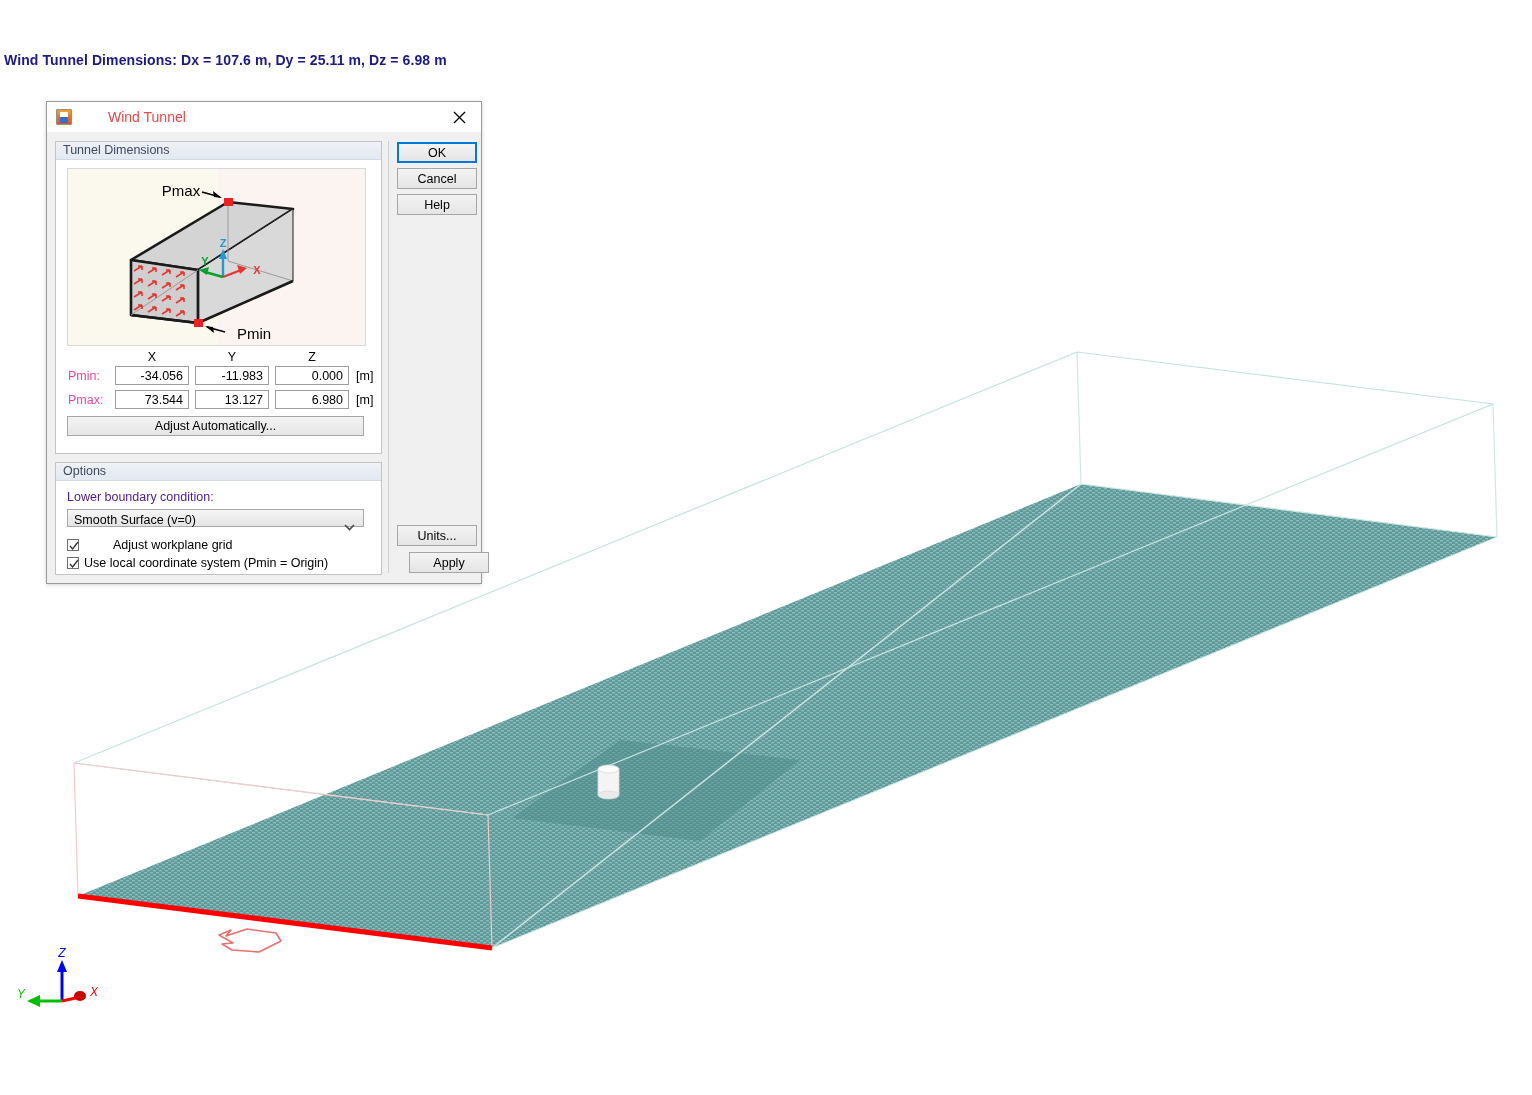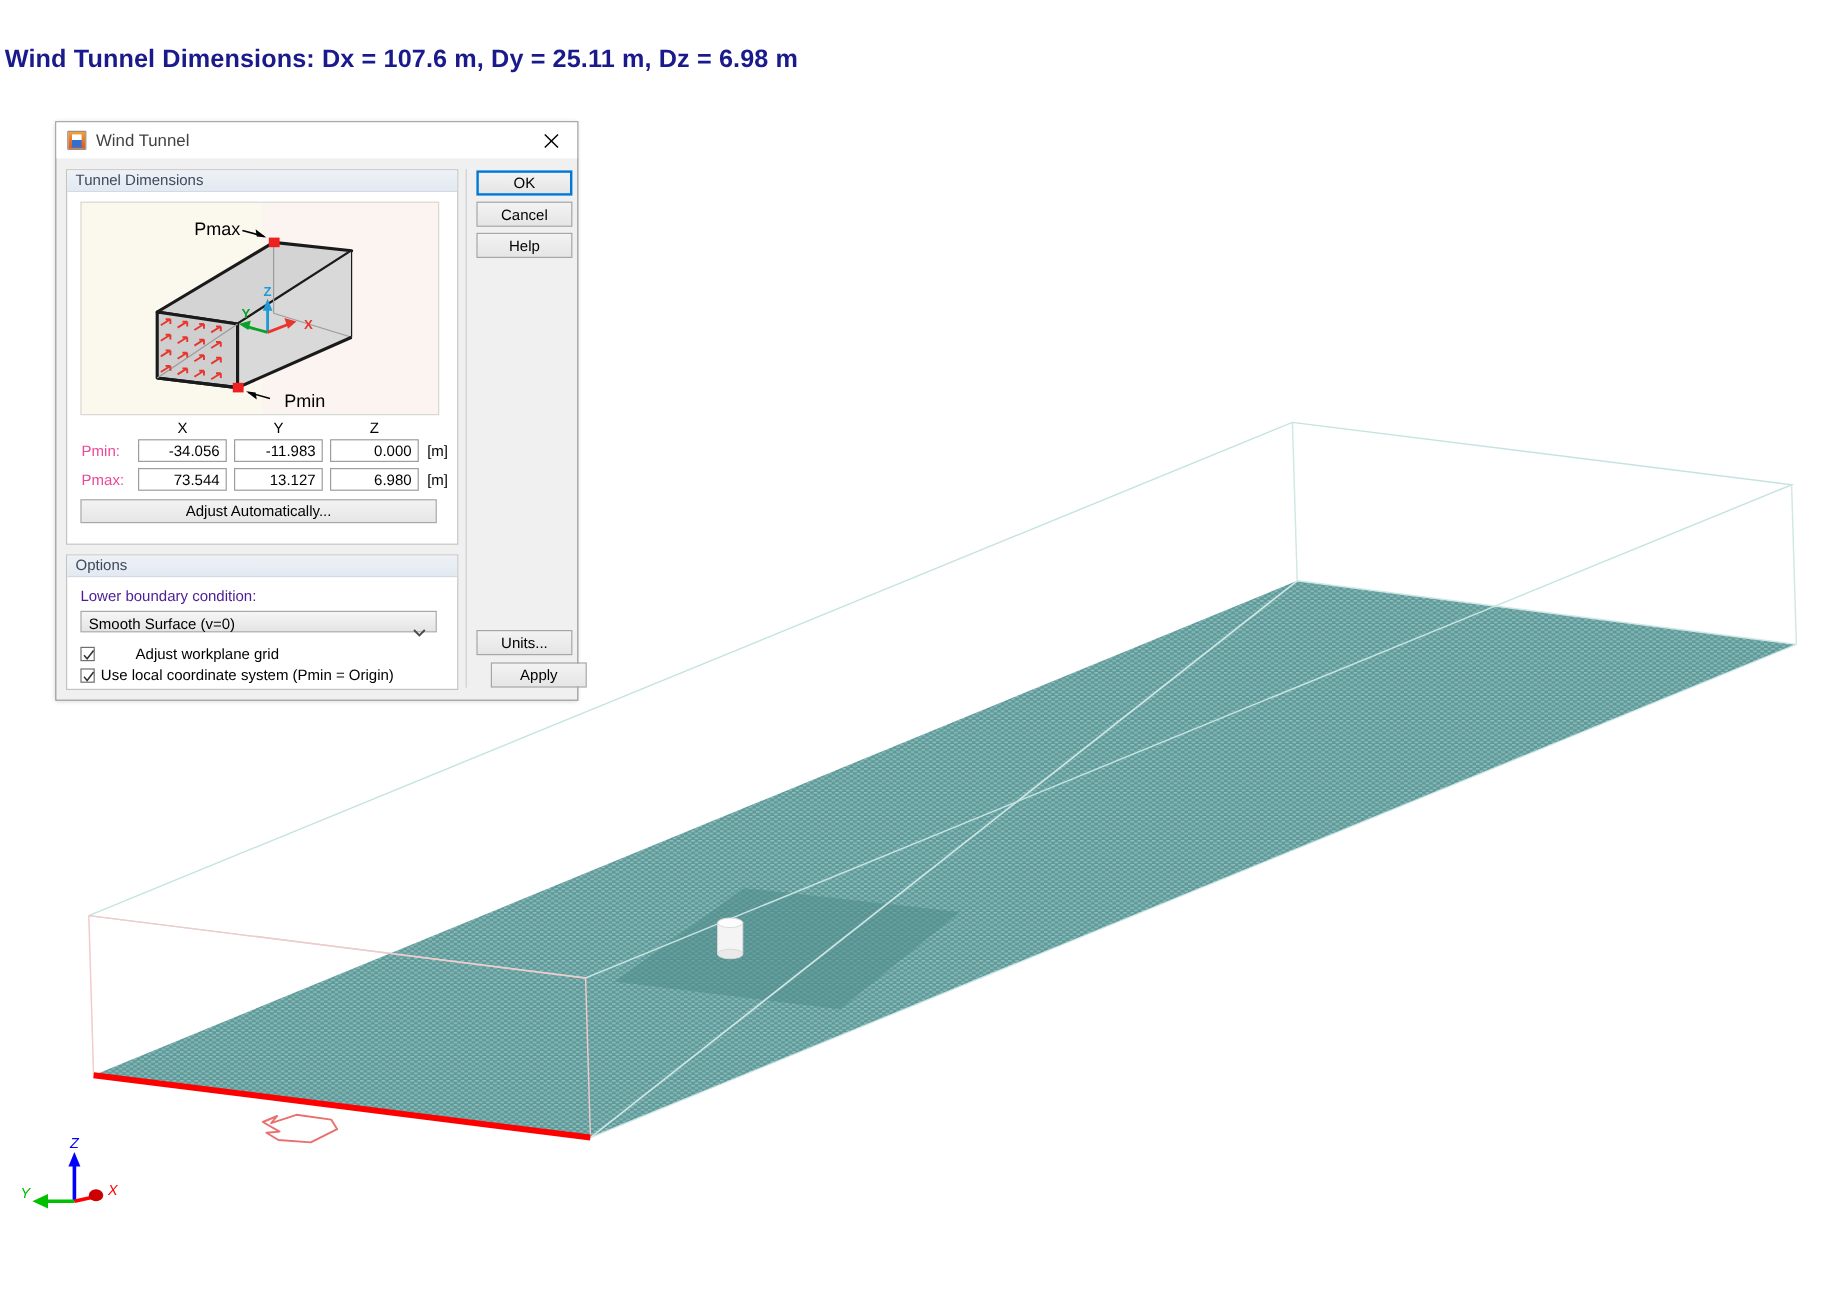--- a/index.html
+++ b/index.html
@@ -6,22 +6,22 @@
     margin: 0; padding: 0;
     width: 1532px; height: 1095px;
     background: #ffffff;
     font-family: "Liberation Sans", sans-serif;
     overflow: hidden;
   }
   #root { position: relative; width: 1532px; height: 1095px; background:#fff; }
 
   
   .page-heading {
-    position: absolute; left: 4px; top: 38px;
-    font-size: 21px; font-weight: 700; color: #1a1a8c;
+    position: absolute; left: 4px; top: 52px;
+    font-size: 14px; font-weight: 700; color: #1a1a8c;
     letter-spacing: 0.1px; white-space: nowrap;
   }
 
   
   #viewport { position:absolute; left:0; top:0; width:1532px; height:1095px; }
   #viewport svg { display:block; }
 
   
   .dialog {
     position: absolute; left: 46px; top: 101px;
@@ -39,21 +39,21 @@
     width:16px; height:16px; margin-left:9px; margin-right:8px;
     border:1px solid #9a8f7a; box-sizing:border-box;
     background:
       linear-gradient(180deg,#f1a33c 0%, #e8762c 48%, #d8552a 100%);
     position:relative; flex:none; border-radius:1px;
   }
   .app-icon::after{
     content:""; position:absolute; left:3px; top:2px; width:8px; height:11px;
     background: linear-gradient(180deg,#ffffff 0 45%, #2f6fd0 45% 100%);
   }
-  .title-text { font-size:14px; color:#404040; }
+  .title-text { font-size:14px; color:#ef4444;margin-left:28px; }
   .close-btn {
     position:absolute; right:0; top:0; width:44px; height:30px;
     display:flex; align-items:center; justify-content:center;
     font-size:17px; color:#000; font-family:"Liberation Sans", sans-serif;
     cursor:default;
   }
   .close-btn svg { display:block; }
 
   .dialog-body { position:relative; padding:0; }
 

